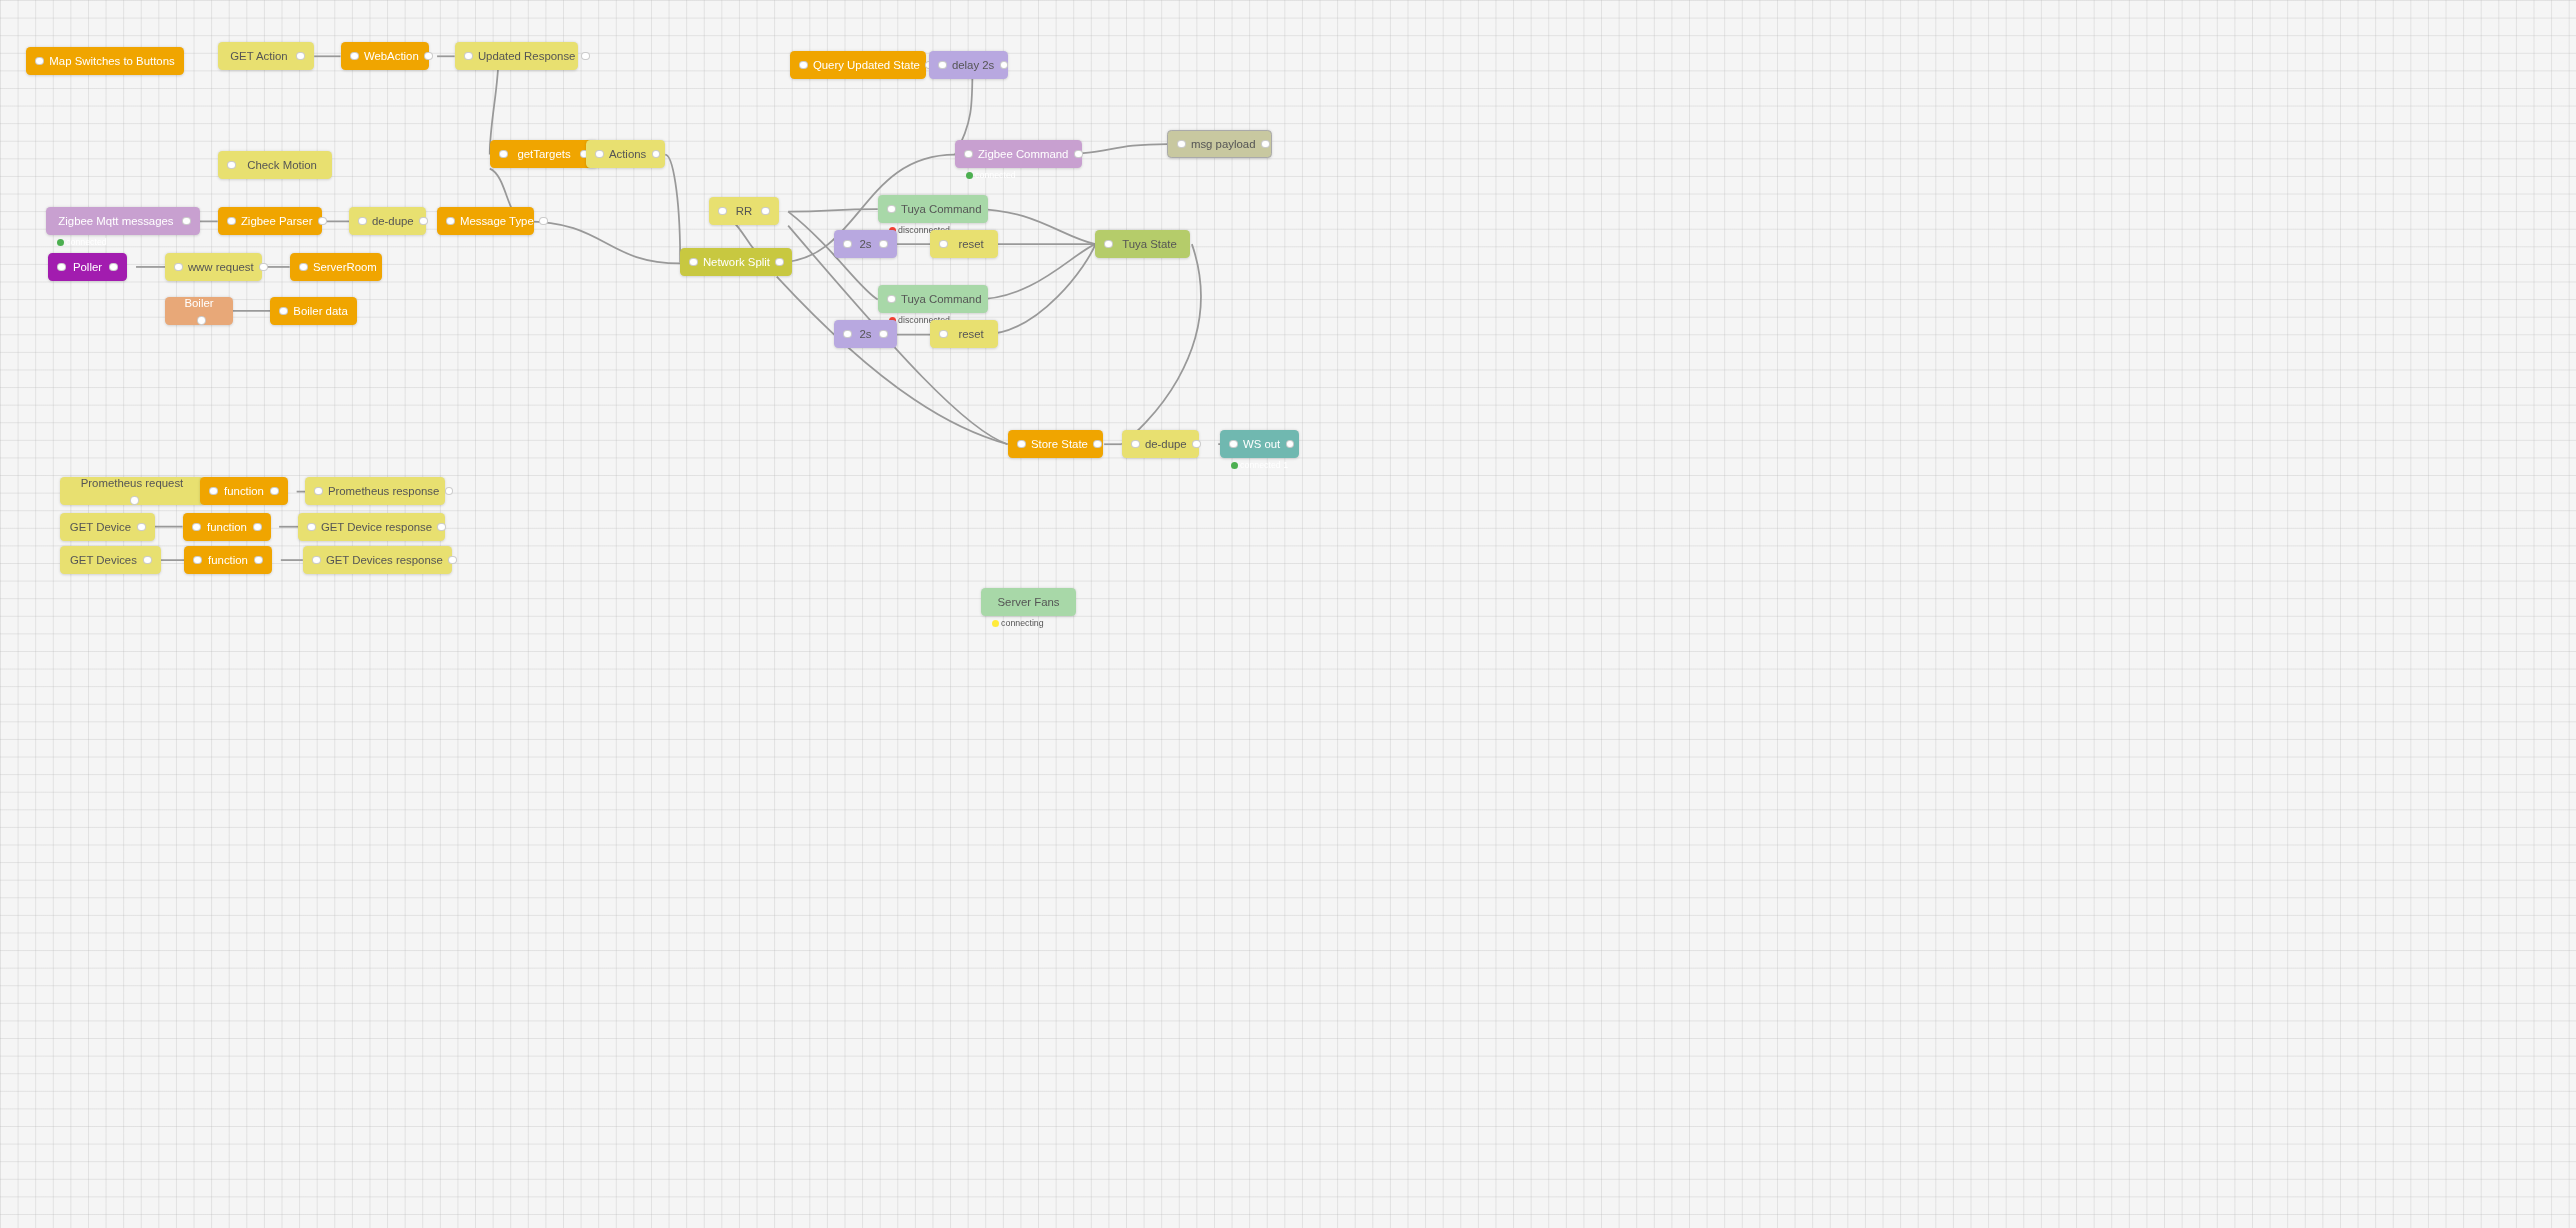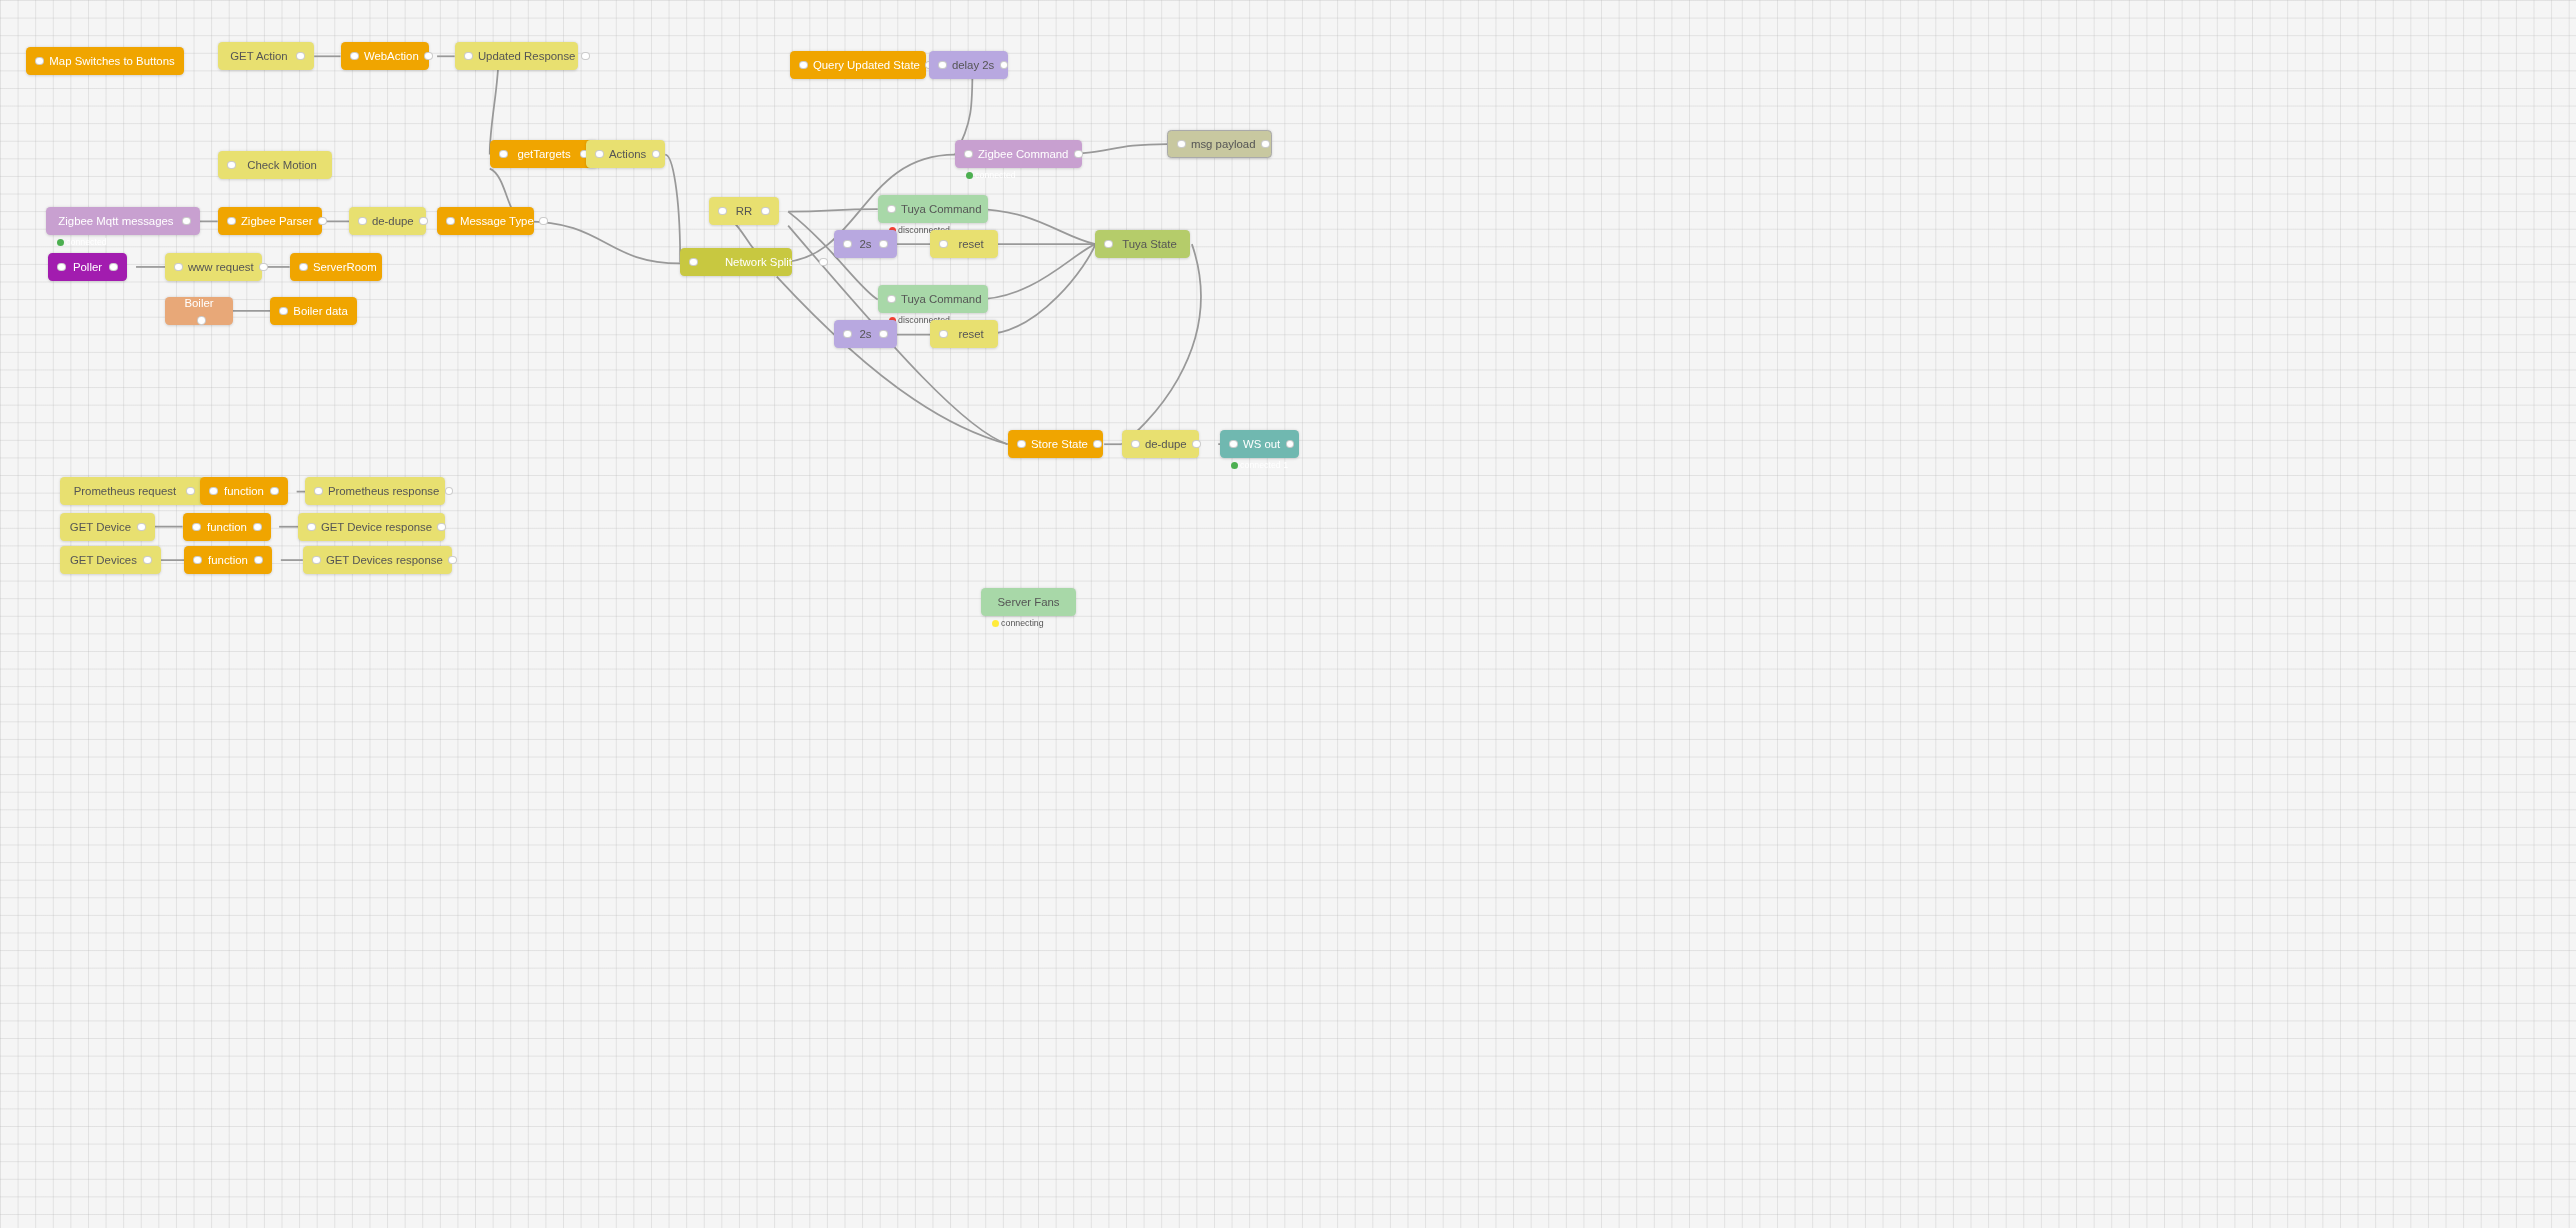--- a/index.html
+++ b/index.html
@@ -228,21 +228,21 @@
   <span class="node-label">getTargets</span>
   <div class="port-right"></div>
 </div>
 
 <div class="node node-light-yellow" style="left:586px;top:140px;width:79px;">
   <div class="port-left"></div>
   <span class="node-label">Actions</span>
   <div class="port-right"></div>
 </div>
 
-<div class="node node-yellow-green" style="left:680px;top:248px;width:112px;gap:22px;">
+<div class="node node-yellow-green" style="left:680px;top:248px;width:112px;">
   <div class="port-left"></div>
   <span class="node-label">Network Split</span>
   <div class="port-right"></div>
 </div>
 
 <div class="node node-purple" style="left:955px;top:140px;width:127px;">
   <div class="port-left"></div>
   <span class="node-label">Zigbee Command</span>
   <div class="port-right"></div>
   <div class="status-dot">connected</div>
@@ -362,21 +362,21 @@
   <div class="port-right"></div>
 </div>
 
 <div class="node node-teal" style="left:1220px;top:430px;width:79px;">
   <div class="port-left"></div>
   <span class="node-label">WS out</span>
   <div class="port-right"></div>
   <div class="status-dot">connected 1</div>
 </div>
 
-<div class="node node-light-yellow" style="left:60px;top:477px;width:144px;">
+<div class="node node-light-yellow" style="left:60px;top:477px;width:144px;flex-direction:column;">
   <span class="node-label">Prometheus request</span>
   <div class="port-right"></div>
 </div>
 
 <div class="node node-orange" style="left:200px;top:477px;width:88px;">
   <div class="port-left"></div>
   <span class="node-label">function</span>
   <div class="port-right"></div>
 </div>
 

